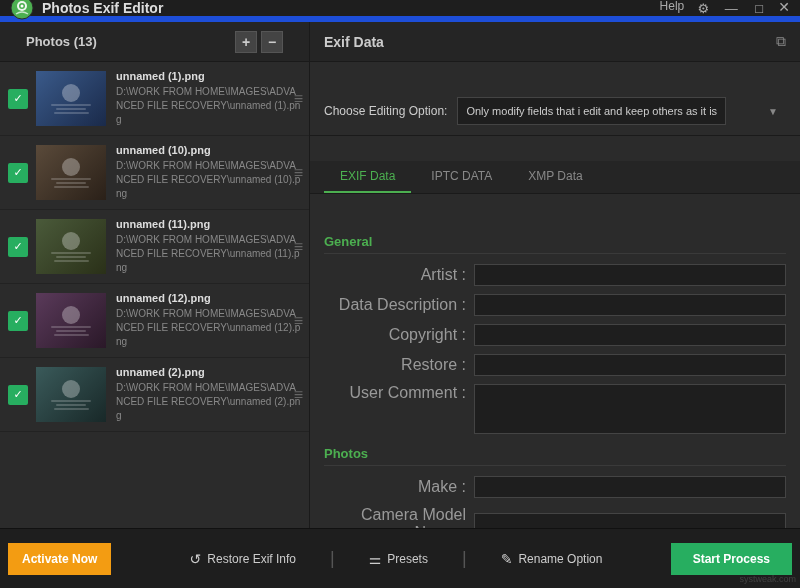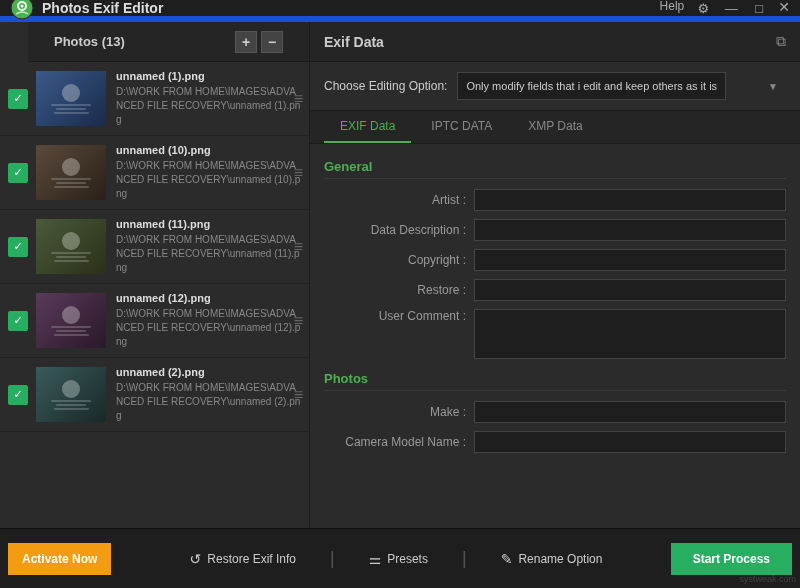--- a/index.html
+++ b/index.html
@@ -72,21 +72,20 @@
       display: flex;
       flex-direction: column;
     }
     .left-panel-header {
       display: flex;
       align-items: center;
       padding: 8px 26px;
       background: #252525;
       border-bottom: 1px solid #1a1a1a;
       height: 40px;
-      margin-left: 28px;
     }
     .left-panel-title {
       flex: 1;
       font-size: 13px;
       font-weight: 600;
       color: #ccc;
     }
     .icon-btn {
       width: 22px;
       height: 22px;
@@ -158,20 +157,21 @@
       font-size: 16px;
       cursor: pointer;
     }
 
     
     .right-panel {
       flex: 1;
       background: #2b2b2b;
       display: flex;
       flex-direction: column;
+      gap: 25px;
     }
     .right-panel-header {
       display: flex;
       align-items: center;
       padding: 8px 14px;
       background: #252525;
       border-bottom: 1px solid #1a1a1a;
       height: 40px;
     }
     .right-panel-title {
@@ -259,21 +259,21 @@
       border-bottom: 1px solid #3a3a3a;
     }
     .field-row {
       display: flex;
       align-items: center;
       margin-bottom: 8px;
     }
     .field-label {
       text-align: right;
       width: 150px;
-      font-size: 12px;
+      font-size: 16px;
       color: #999;
       padding-right: 8px;
       flex-shrink: 0;
     }
     .field-input {
       flex: 1;
       background: #1e1e1e;
       border: 1px solid #444;
       color: #ccc;
       height: 22px;

